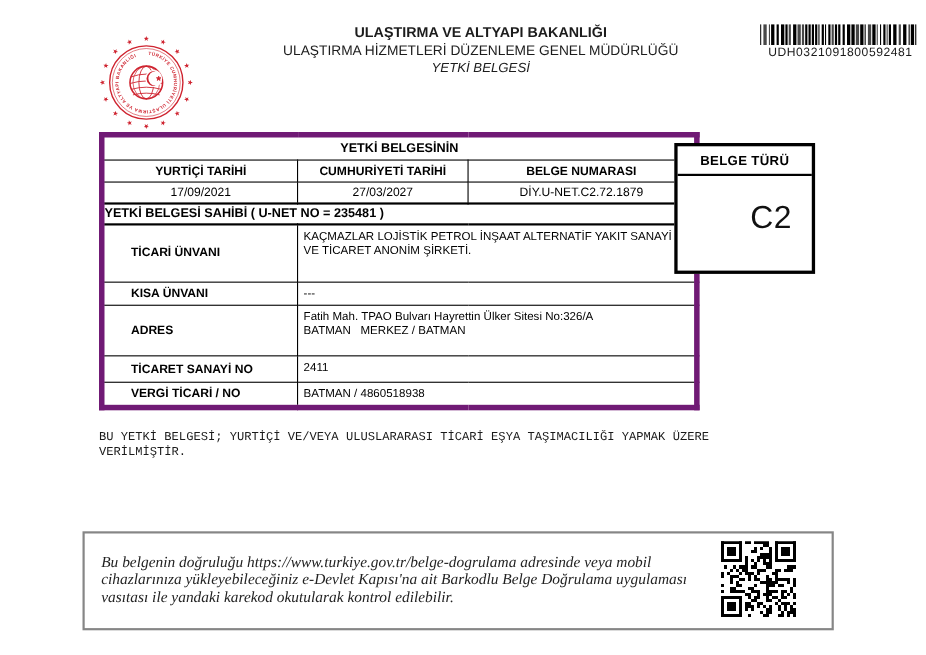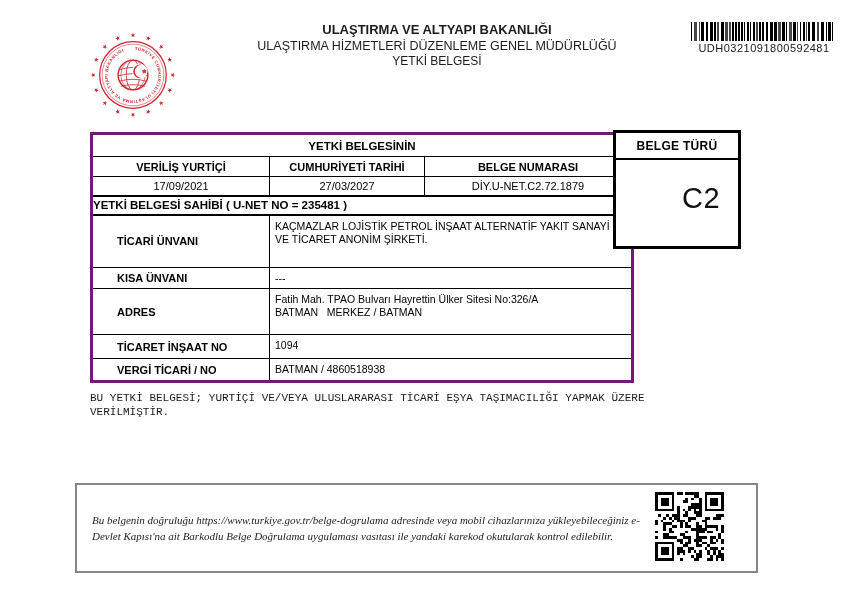--- a/index.html
+++ b/index.html
@@ -10,35 +10,35 @@
   }
 
   
   .hdr {
     position:absolute; left:237px; top:21px; width:400px; text-align:center;
     color:#1c1c1c;
   }
   .hdr .tc       { font-size:11px; font-weight:bold; line-height:14px; }
   .hdr .ministry { font-size:13px; font-weight:bold; line-height:17px; }
   .hdr .dir      { font-size:12.5px; line-height:16px; }
-  .hdr .doctype  { font-size:12px; line-height:15px; }
+  .hdr .doctype  { font-size:12px; line-height:15px;font-style:italic; }
 
   
   .emblem { position:absolute; left:86px; top:30px; width:94px; height:90px; }
 
   
   .barcode-wrap { position:absolute; left:691px; top:22px; width:146px; text-align:center; }
   .barcode-wrap svg { display:block; }
   .barcode-text { font-size:11px; letter-spacing:0.5px; line-height:13px; margin-top:1px; color:#1a1a1a; }
 
   
   .cert-table {
-    position:absolute; left:90px; top:132px; width:541px;
+    position:absolute; left:90px; top:120px; width:541px;
     border-collapse:collapse; table-layout:fixed;
-    border:3px solid #701a75;
+    border:5px solid #701a75;
   }
   .cert-table td, .cert-table th { border:1px solid #000; overflow:hidden; }
   .cert-table .title-row td {
     text-align:center; font-weight:bold; font-size:11.5px; height:23px;
   }
   .cert-table .colhead td {
     text-align:center; font-weight:bold; font-size:11px; height:20px;
   }
   .cert-table .colval td {
     text-align:center; font-size:11px; height:19px;
@@ -83,21 +83,21 @@
 
   
   .footer-box {
     position:absolute; left:75px; top:483px; width:683px; height:90px;
     border:2px solid #868686; background:#fff;
   }
   .footer-text {
     position:absolute; left:15px; top:0; width:553px; height:100%;
     display:flex; align-items:center;
     font-family:"Liberation Serif", serif; font-style:italic;
-    font-size:11px; line-height:16px; color:#222;
+    font-size:14px; line-height:16px; color:#222;
   }
   .qr { position:absolute; left:578px; top:7px; width:69px; height:69px; }
 </style>
 </head>
 <body>
 
 <div id="page">
 
   <svg class="emblem" viewBox="0 0 100 100" xmlns="http://www.w3.org/2000/svg">
     <defs>
@@ -198,21 +198,21 @@
     <colgroup>
         <col style="width:178px">
         <col style="width:155px">
         <col style="width:208px">
       </colgroup>
     <tbody>
         <tr class="title-row">
       <td colspan="3">YETKİ BELGESİNİN</td>
     </tr>
     <tr class="colhead">
-      <td>VERİLİŞ YURTİÇİ</td>
+      <td>YURTİÇİ TARİHİ</td>
       <td>CUMHURİYETİ TARİHİ</td>
       <td>BELGE NUMARASI</td>
     </tr>
     <tr class="colval">
       <td>17/09/2021</td>
       <td>27/03/2027</td>
       <td>DİY.U-NET.C2.72.1879</td>
     </tr>
     <tr class="owner-row">
       <td colspan="3">YETKİ BELGESİ SAHİBİ ( U-NET NO = 235481 )</td>
@@ -224,22 +224,22 @@
     <tr class="r-kisa">
       <td class="lbl">KISA ÜNVANI</td>
       <td class="val" colspan="2">---</td>
     </tr>
     <tr class="r-adres">
       <td class="lbl">ADRES</td>
       <td class="val" colspan="2">Fatih Mah. TPAO Bulvarı Hayrettin Ülker Sitesi No:326/A
 BATMAN   MERKEZ / BATMAN</td>
     </tr>
     <tr class="r-sicil">
-      <td class="lbl">TİCARET İNŞAAT NO</td>
-      <td class="val" colspan="2">1094</td>
+      <td class="lbl">TİCARET SANAYİ NO</td>
+      <td class="val" colspan="2">2411</td>
     </tr>
     <tr class="r-vergi">
       <td class="lbl">VERGİ TİCARİ / NO</td>
       <td class="val" colspan="2">BATMAN / 4860518938</td>
     </tr>
   </tbody>
     </table>
 
   <div class="belge-box">
     <div class="bb-head">BELGE TÜRÜ</div>

